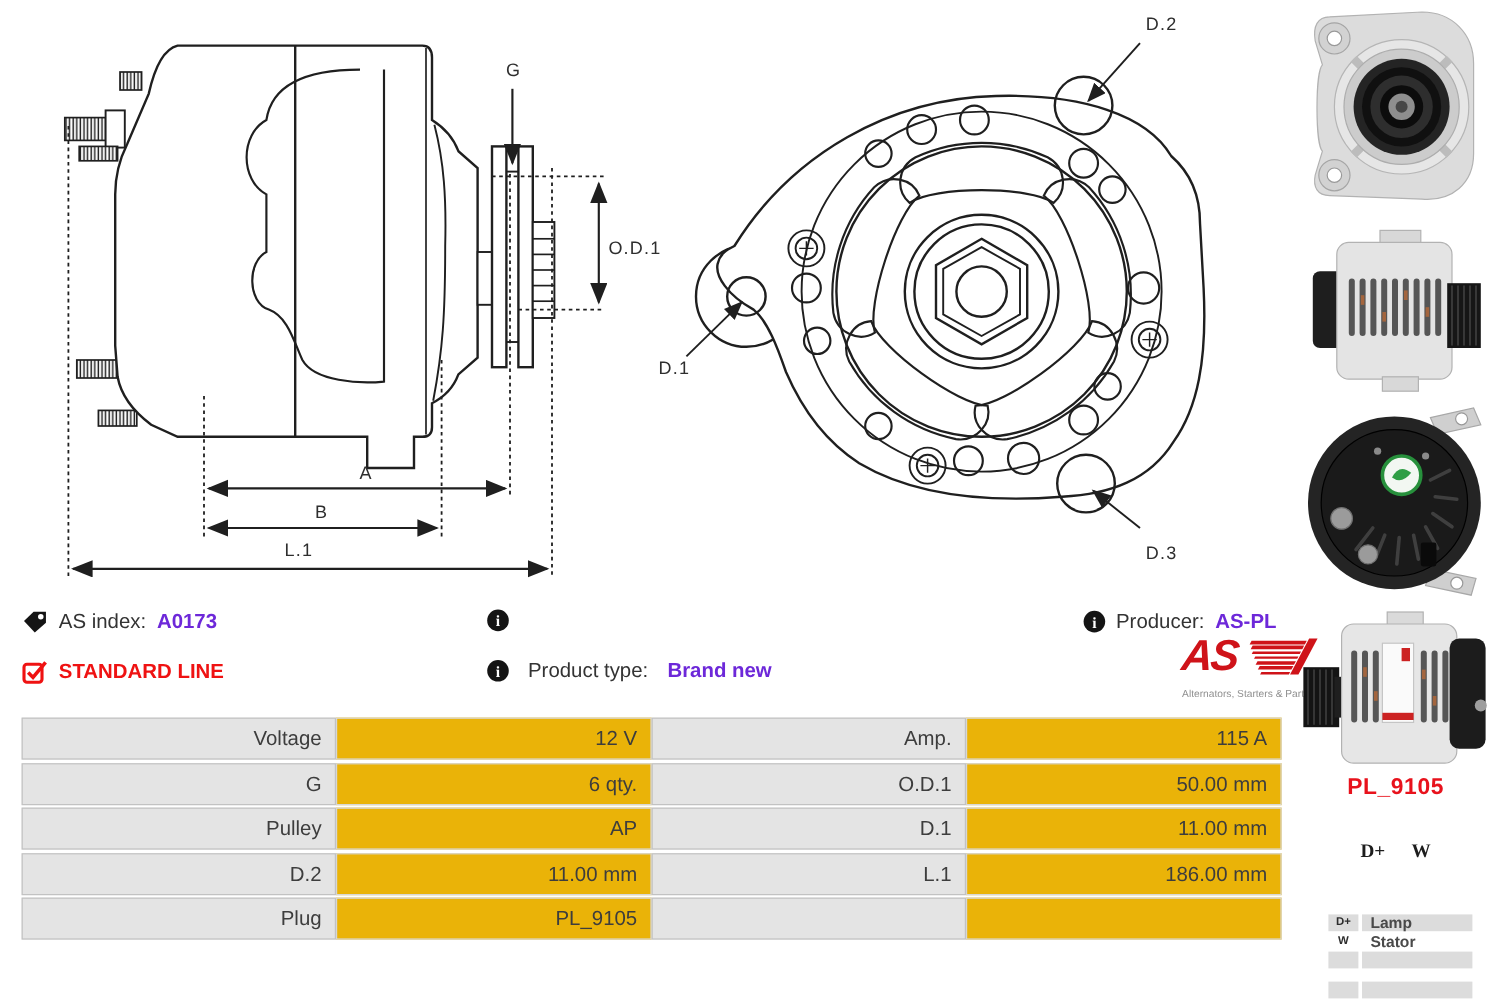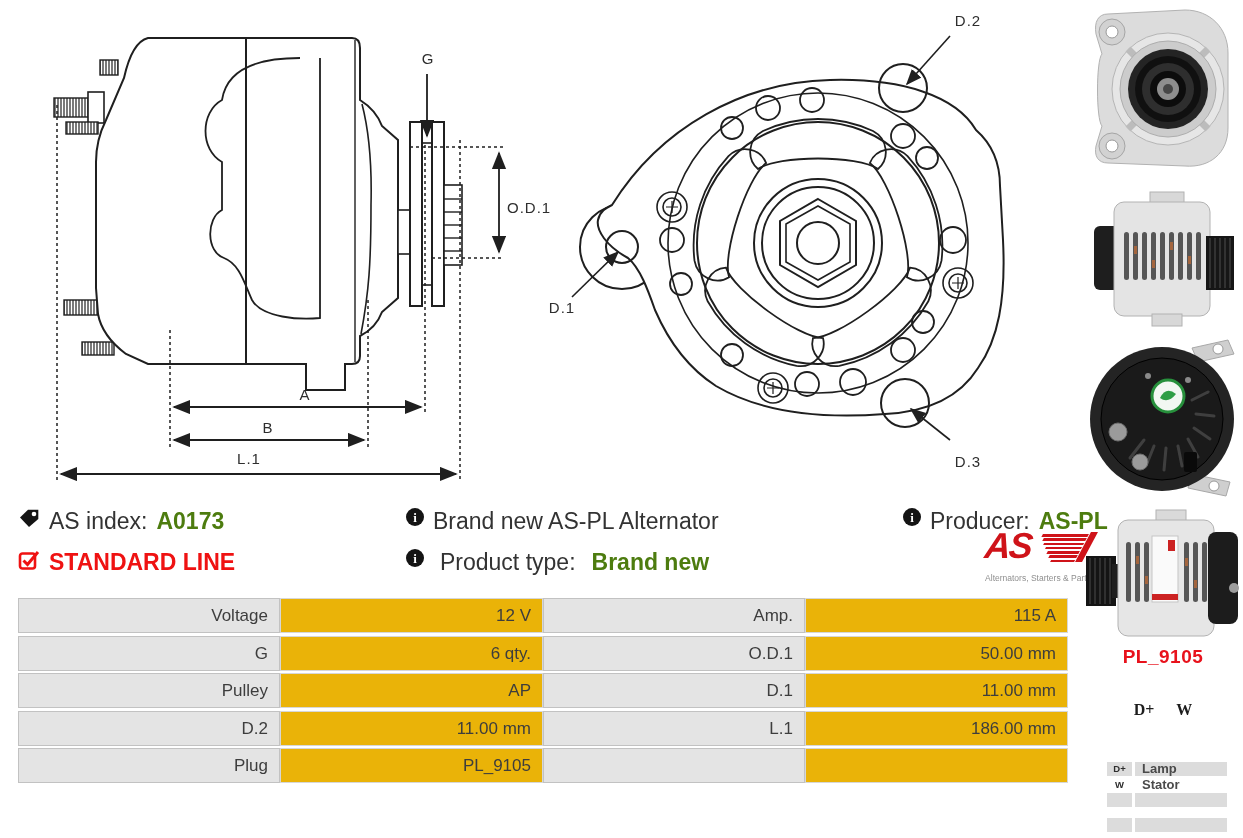--- a/index.html
+++ b/index.html
@@ -10,22 +10,22 @@
   .abs{position:absolute;}
 
   
   .drawing svg{display:block;}
   .dim-label{
     position:absolute;font-size:15px;color:#2e2e2e;letter-spacing:1px;
     text-align:center;white-space:nowrap;
   }
 
   
-  .info-item{position:absolute;display:flex;gap:9px;font-size:23px;color:#333;}
-  .info-item .b{font-weight:bold;color:#4d7c0f;}
+  .info-item{position:absolute;display:flex;align-items:center;gap:9px;font-size:17px;color:#333;}
+  .info-item .b{font-weight:bold;color:#6d28d9;}
   .red-line{color:#ef1212;font-weight:bold;}
   .info-icon{
     width:18px;height:18px;border-radius:50%;background:#141414;flex:0 0 18px;
     display:inline-flex;align-items:center;justify-content:center;
   }
   .info-icon::before{
     content:"i";color:#fff;font-family:"Liberation Serif",serif;
     font-weight:bold;font-size:13px;line-height:1;
   }
 
@@ -250,21 +250,20 @@
 <div class="info-item" style="left:18px;top:549px;">
   <svg width="22" height="21" viewBox="0 0 22 21">
     <rect x="2" y="4.5" width="15" height="15" rx="2.5" fill="none" stroke="#ef1212" stroke-width="2.6"></rect>
     <path d="M5.5,11.5 L9.5,15.5 L20,3" fill="none" stroke="#ef1212" stroke-width="3"></path>
   </svg>
   <span class="red-line">STANDARD LINE</span>
 </div>
 
 <div class="info-item" style="left:406px;top:508px;">
   <span class="info-icon"></span>
-  <span>Brand new AS-PL Alternator</span>
 </div>
 
 <div class="info-item" style="left:406px;top:549px;gap:16px;">
   <span class="info-icon"></span>
   <span>Product type:</span>
   <span class="b">Brand new</span>
 </div>
 
 <div class="info-item" style="left:903px;top:508px;">
   <span class="info-icon"></span>

